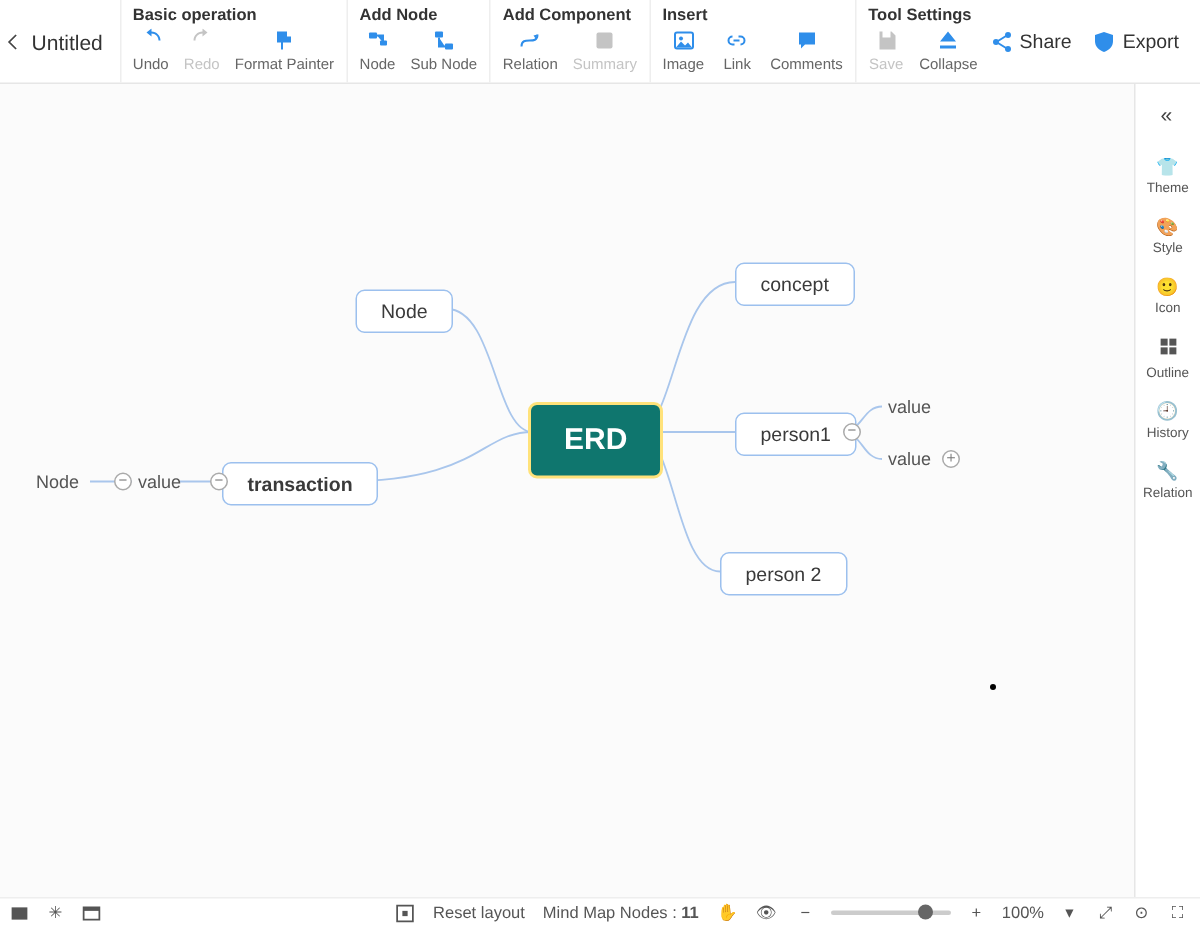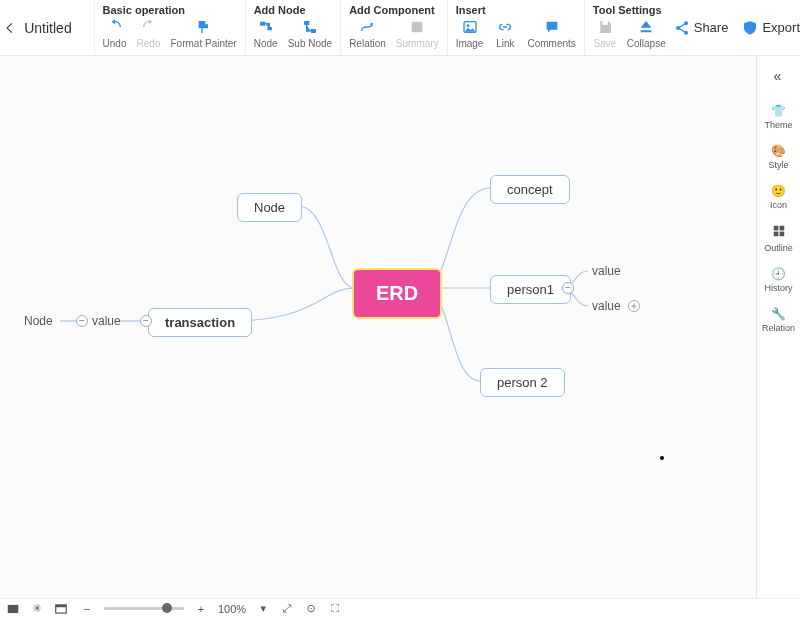--- a/index.html
+++ b/index.html
@@ -14,34 +14,34 @@
   .group-title { font-size: 11px; font-weight: bold; color:#333; margin-bottom: 2px; white-space:nowrap; }
   .group-row { display:flex; gap:10px; }
   .tbtn { display:flex; flex-direction:column; align-items:center; gap:2px; cursor:pointer; min-width:24px;justify-content:center; }
   .tbtn .ic { width:18px; height:18px; display:flex; align-items:center; justify-content:center; }
   .tbtn .lbl { font-size:10px; color:#666; white-space:nowrap; }
   .tbtn.disabled .lbl { color:#c4c4c4; }
   .ic-blue { color:#2f8eea; fill:#2f8eea; }
   .ic-grey { color:#c4c4c4; fill:#c4c4c4; }
 
   .topbar-spacer { flex:1; }
-  .right-actions { display:flex; align-items:center; gap:14px; }
+  .right-actions { display:flex; align-items:center; gap:14px; padding-right:14px; }
   .act { display:flex; align-items:center; gap:4px; font-size:13px; color:#333; cursor:pointer; }
   .act .ic { width:16px; height:16px; }
 
   
   .rsb { position:absolute; top:56px; right:0; bottom:20px; width:44px; border-left:1px solid #e6e6e6; background:#fff; display:flex; flex-direction:column; align-items:center; padding-top:6px; gap:6px; }
   .rsb .tog { width:100%; text-align:center; font-size:14px; letter-spacing:2px; color:#444; cursor:pointer; padding:6px 0 10px 0; }
   .rsb .item { display:flex; flex-direction:column; align-items:center; gap:2px; cursor:pointer; width:100%; padding:4px 0; }
   .rsb .item .lbl { font-size:9px; color:#555; }
 
   
   .canvas { position:absolute; top:56px; left:0; right:44px; bottom:20px; background:#fbfbfb; overflow:hidden; }
   .node { position:absolute; border:1px solid #9cc0ee; border-radius:6px; background:#fff; color:#3a3a3a; font-size:13px; display:flex; align-items:center; justify-content:center; padding:6px 16px; }
-  .node.center { background:#ec4899; color:#fff; font-weight:bold; font-size:20px; border:2px solid #ffe27a; padding:12px 22px; }
+  .node.center { background:#0f766e; color:#fff; font-weight:bold; font-size:20px; border:2px solid #ffe27a; padding:12px 22px; }
   .tiny-label { position:absolute; font-size:12px; color:#555; }
   .minus { position:absolute; width:12px; height:12px; border:1px solid #aaa; border-radius:50%; background:#fff; display:flex; align-items:center; justify-content:center; font-size:10px; color:#777; line-height:1; }
   .plus { position:absolute; width:12px; height:12px; border:1px solid #aaa; border-radius:50%; background:#fff; display:flex; align-items:center; justify-content:center; font-size:10px; color:#777; line-height:1; }
   svg.lines { position:absolute; top:0; left:0; width:100%; height:100%; pointer-events:none; }
   svg.lines path { fill:none; stroke:#a9c6ec; stroke-width:1.2; }
 
   
   .bbar { position:absolute; bottom:0; left:0; right:0; height:20px; background:#fff; border-top:1px solid #eee; display:flex; align-items:center; font-size:11px; color:#555; }
   .bbar .left { display:flex; gap:10px; padding-left:6px; }
   .bbar .mid { margin-left:auto; display:flex; align-items:center; gap:12px; }
@@ -298,20 +298,35 @@
       </span>
     <span class="tiny-ic">✳</span>
     <span class="tiny-ic">
         <svg width="14" height="14" viewBox="0 0 24 24">
           <rect fill="none" stroke="#555" stroke-width="2" x="3" y="5" width="18" height="14"></rect>
           <rect fill="#555" x="3" y="5" width="18" height="4"></rect>
         </svg>
       </span>
   </div>
 
+  <div class="mid">
+    <span class="tiny-ic">
+        <svg width="14" height="14" viewBox="0 0 24 24">
+          <rect fill="none" stroke="#555" stroke-width="2" x="3" y="3" width="18" height="18"></rect>
+          <rect fill="#555" x="9" y="9" width="6" height="6"></rect>
+        </svg>
+      </span>
+    <span>Reset layout</span>
+    <span>
+      <span>Mind Map Nodes :</span>
+      <b>11</b>
+    </span>
+    <span class="tiny-ic">✋</span>
+    <span class="tiny-ic">👁</span>
+  </div>
 
   <div class="right">
     <span class="tiny-ic">−</span>
     <div class="slider">
         <div class="knob"></div>
       </div>
     <span class="tiny-ic">+</span>
     <span>100%</span>
     <span class="tiny-ic">▾</span>
     <span class="tiny-ic">⤢</span>

